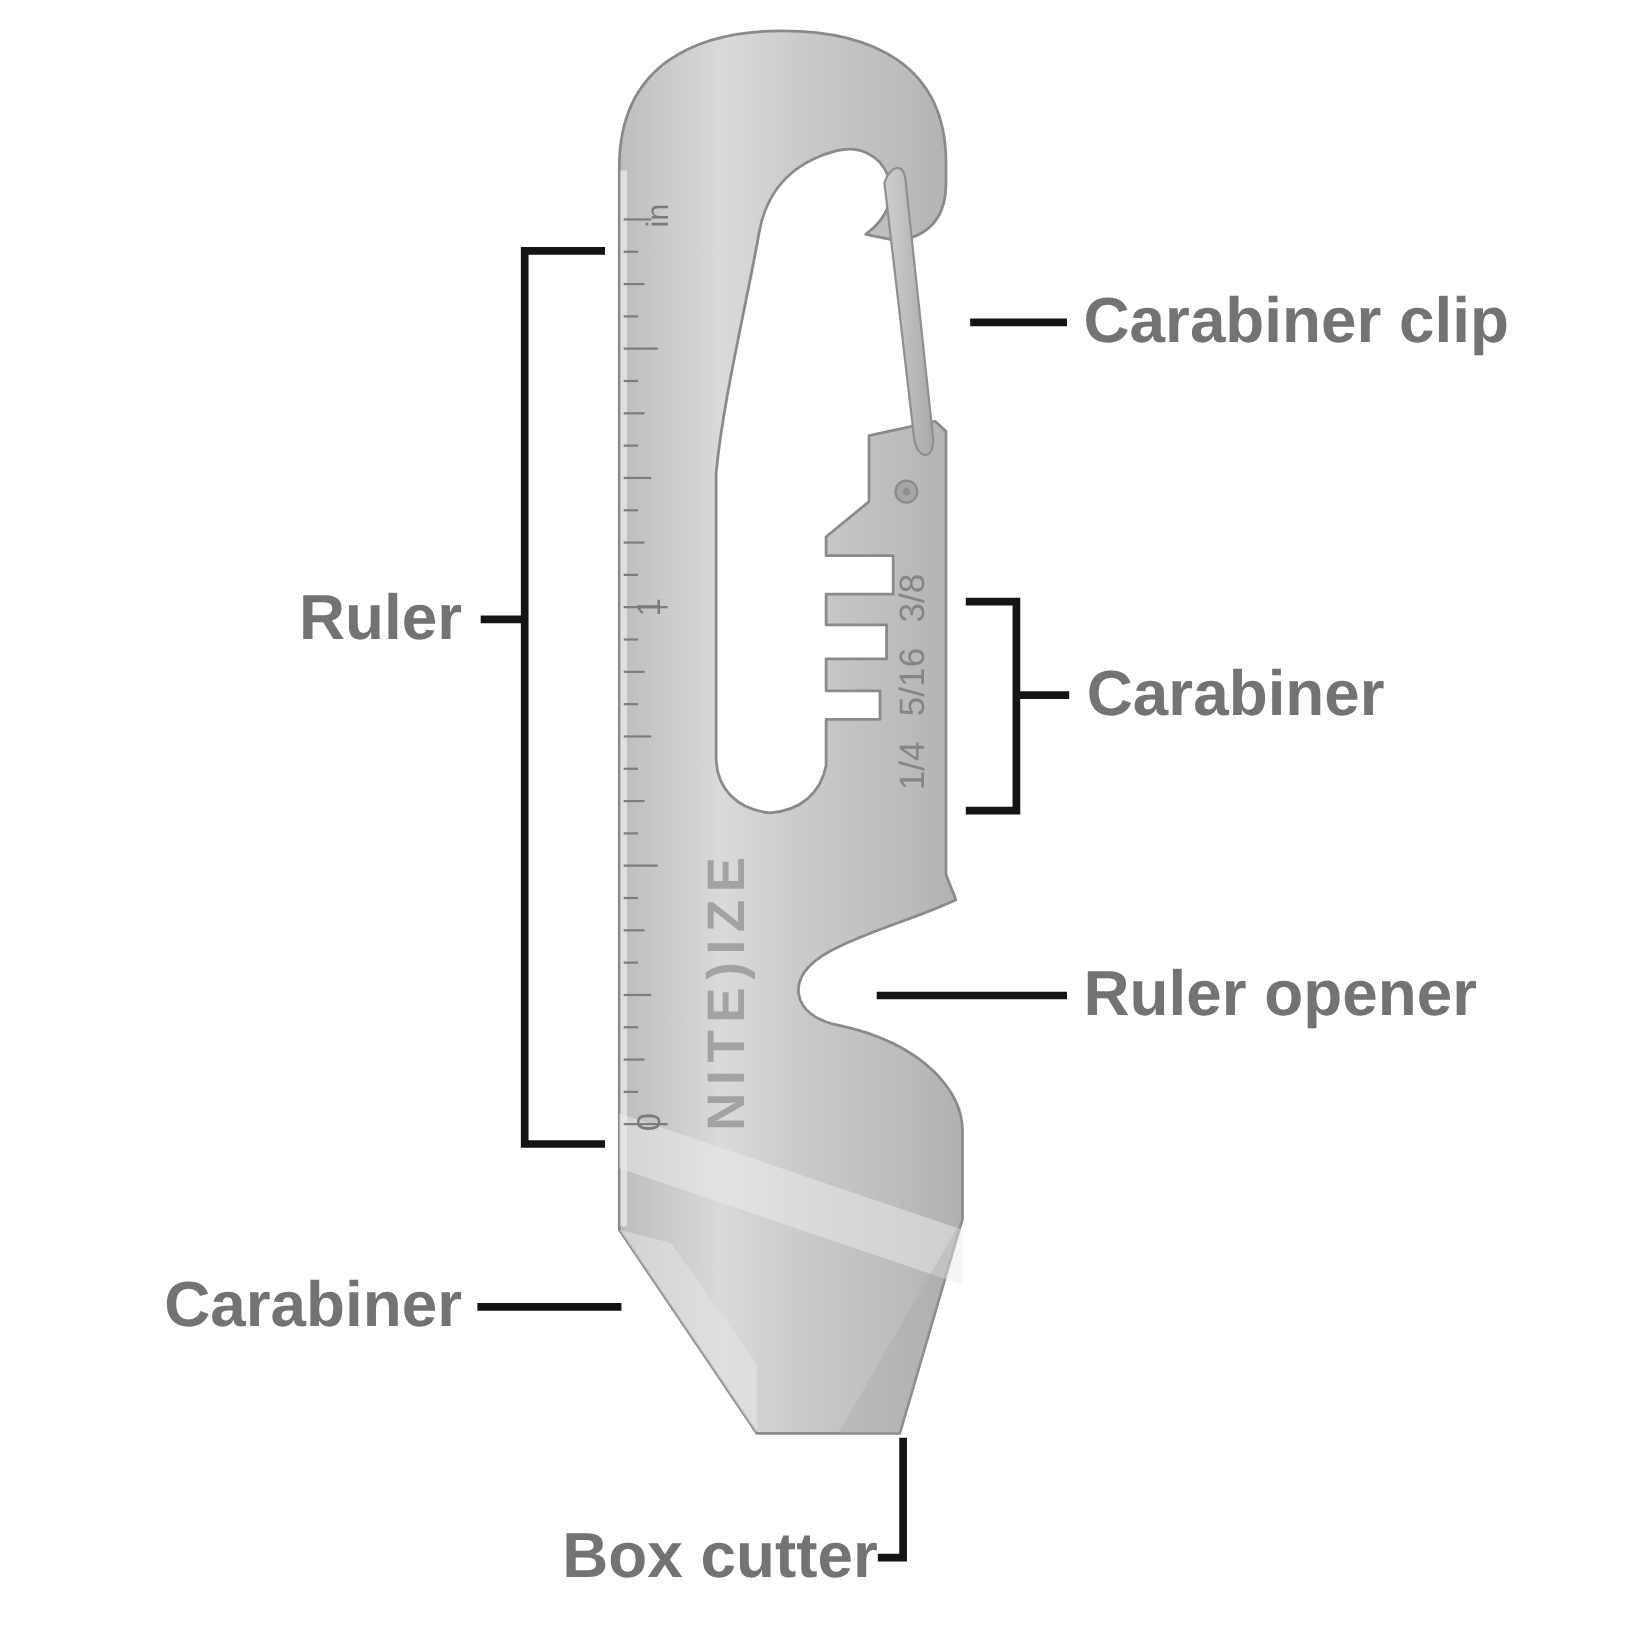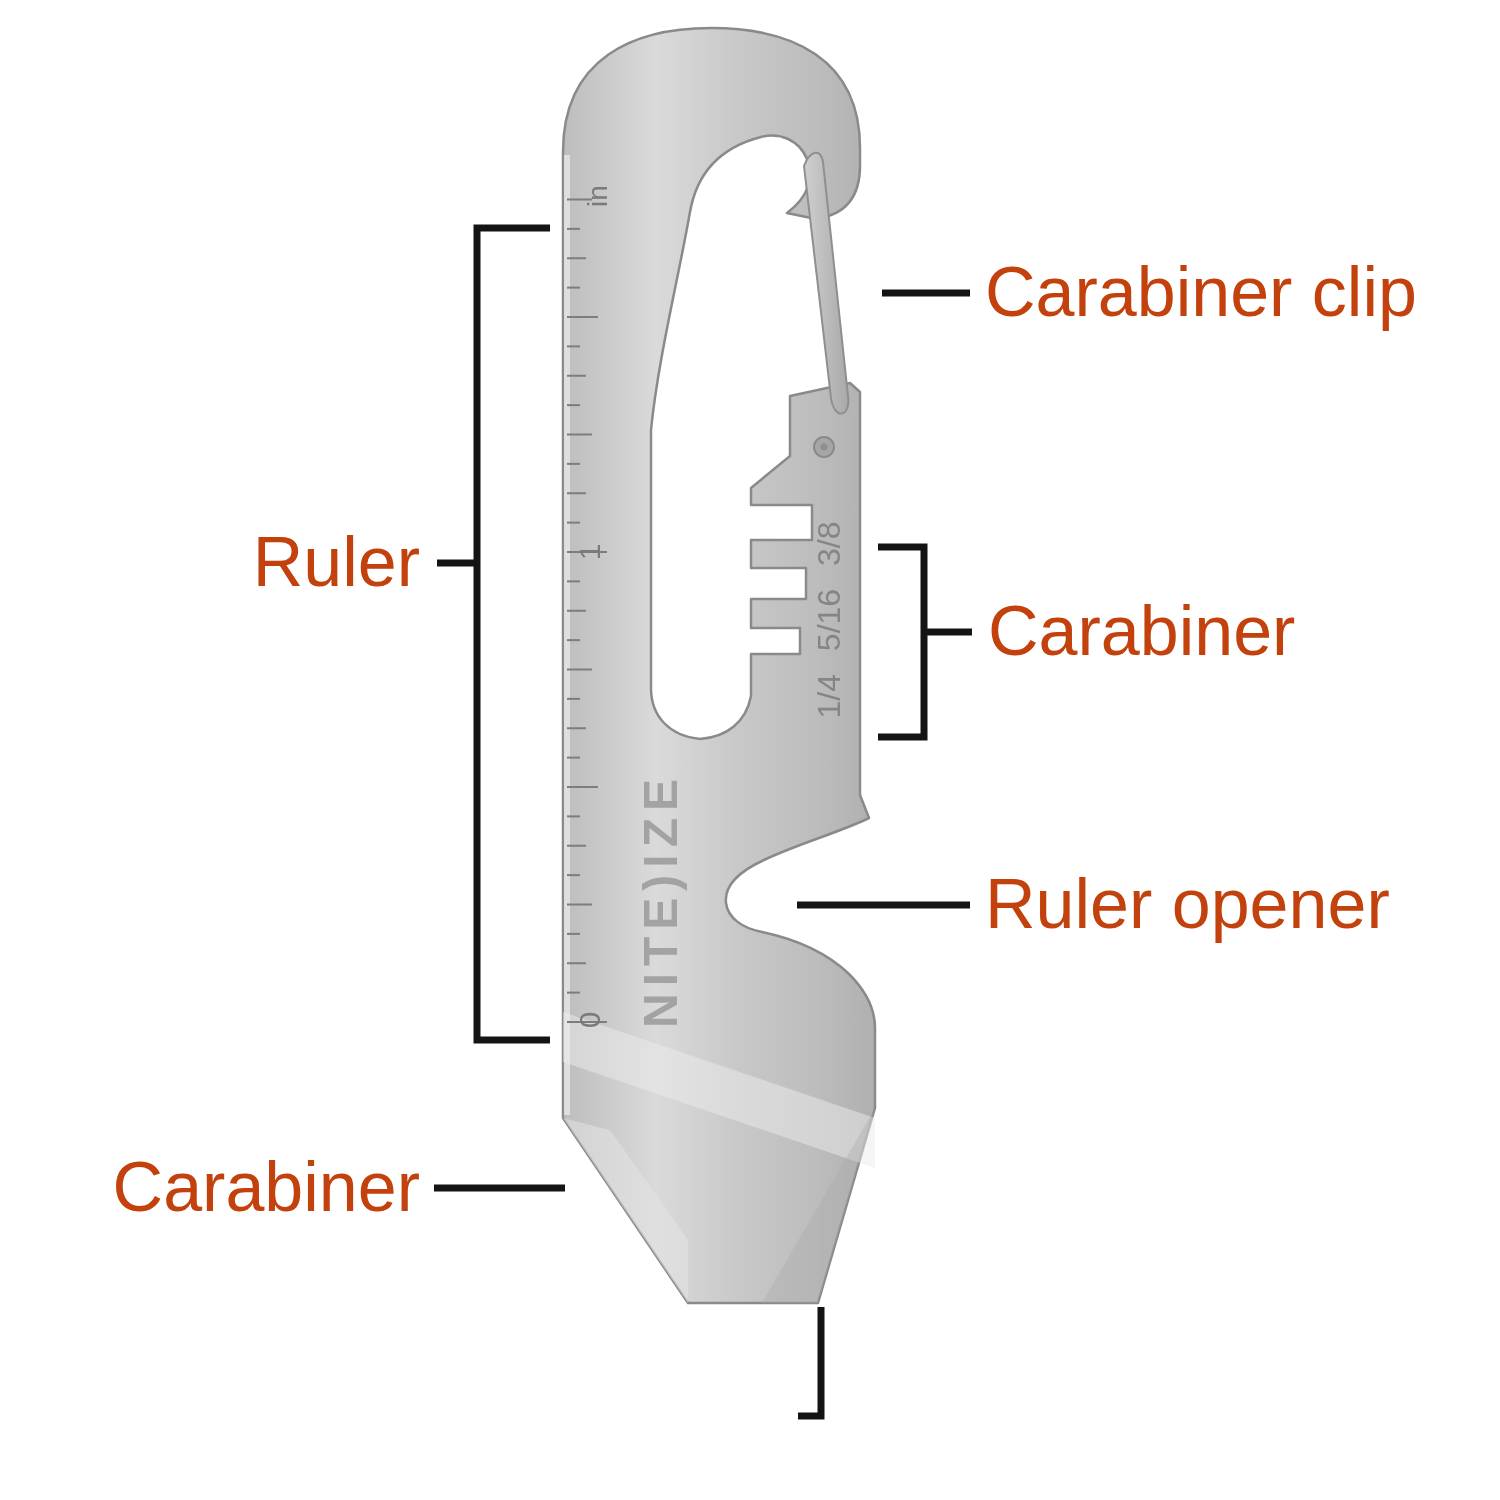--- a/index.html
+++ b/index.html
@@ -1,24 +1,24 @@
 <!DOCTYPE html>
 <html><head>
 <meta charset="utf-8">
 <style>
   html,body{margin:0;padding:0}
   body{width:1500px;height:1500px;background:#ffffff;font-family:"Liberation Sans",sans-serif}
   .canvas{position:relative;width:1500px;height:1500px;background:#ffffff;overflow:hidden}
   .canvas svg{position:absolute;left:0;top:0}
   .label{
     position:absolute;
-    font-weight:400;
-    font-size:70px;
+    font-weight:700;
+    font-size:58px;
     line-height:1;
-    color:#c2410c;
+    color:#737373;
     white-space:nowrap;
     transform:translateY(-52%);
   }
   .callout{stroke:#141414;stroke-width:7;fill:none;stroke-linecap:butt}
   .engraving{font-family:"Liberation Sans",sans-serif}
   .tick{stroke:#7d7d7d;stroke-width:2}
 </style>
 </head>
 <body>
 
@@ -142,13 +142,14 @@
       <line class="callout" x1="434" y1="1188" x2="565" y2="1188"></line>
       <path class="callout" d="M 798 1416 L 821 1416 L 821 1307"></path>
     </g>
   </svg>
 
   <div class="label" style="left:985px;top:293px;">Carabiner clip</div>
   <div class="label" style="left:988px;top:632px;">Carabiner</div>
   <div class="label" style="left:985px;top:905px;">Ruler opener</div>
   <div class="label" style="right:1080px;top:563px;">Ruler</div>
   <div class="label" style="right:1080px;top:1188px;">Carabiner</div>
+  <div class="label" style="right:702px;top:1416px;">Box cutter</div>
 </div>
 
 </body></html>

